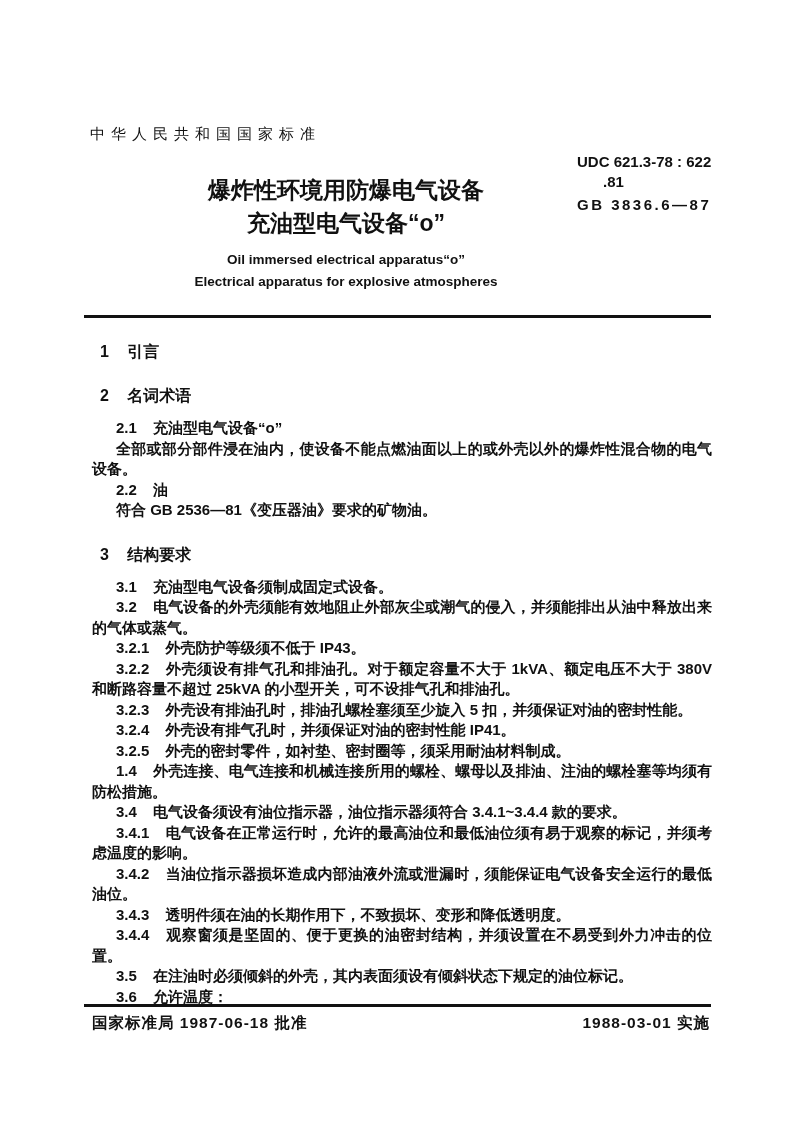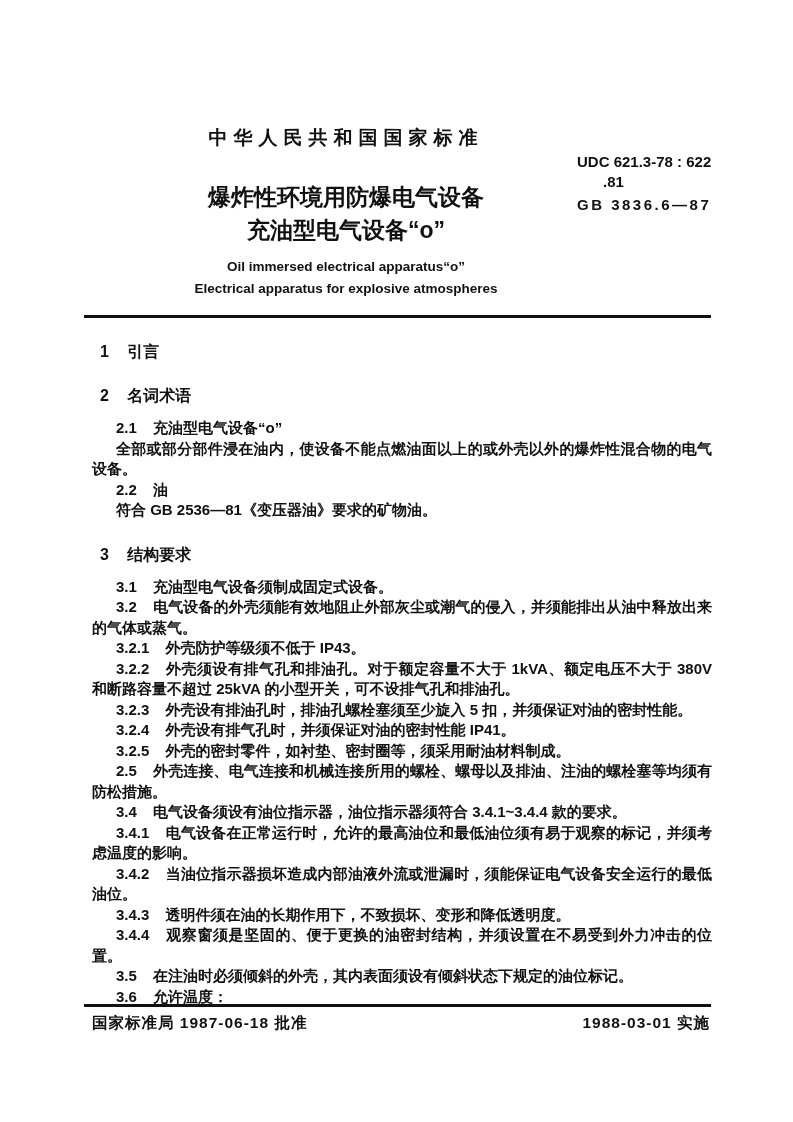--- a/index.html
+++ b/index.html
@@ -11,23 +11,23 @@
     background: #ffffff;
     color: #111111;
     font-family: "Liberation Sans", sans-serif;
     overflow: hidden;
   }
 
   
   .std-label {
     margin: 125px 0 0 90px;
     width: 512px;
-    text-align: center;
-    font-size: 19px;
-    font-weight: 700;
+    text-align: left;
+    font-size: 15px;
+    font-weight: 400;
     letter-spacing: 6px;
     white-space: nowrap;
   }
   .udc-block {
     position: absolute;
     left: 577px;
     top: 152px;
     font-size: 15px;
     font-weight: 700;
     line-height: 20px;
@@ -215,21 +215,21 @@
     <span class="clause-num">3.2.4</span>
     <span class="clause-text">外壳设有排气孔时，并须保证对油的密封性能 IP41。</span>
   </p>
 
   <p class="clause">
     <span class="clause-num">3.2.5</span>
     <span class="clause-text">外壳的密封零件，如衬垫、密封圈等，须采用耐油材料制成。</span>
   </p>
 
   <p class="clause">
-    <span class="clause-num">2.5</span>
+    <span class="clause-num">1.4</span>
     <span class="clause-text">外壳连接、电气连接和机械连接所用的螺栓、螺母以及排油、注油的螺栓塞等均须有防松措施。</span>
   </p>
 
   <p class="clause">
     <span class="clause-num">3.4</span>
     <span class="clause-text">电气设备须设有油位指示器，油位指示器须符合 3.4.1~3.4.4 款的要求。</span>
   </p>
 
   <p class="clause">
     <span class="clause-num">3.4.1</span>

